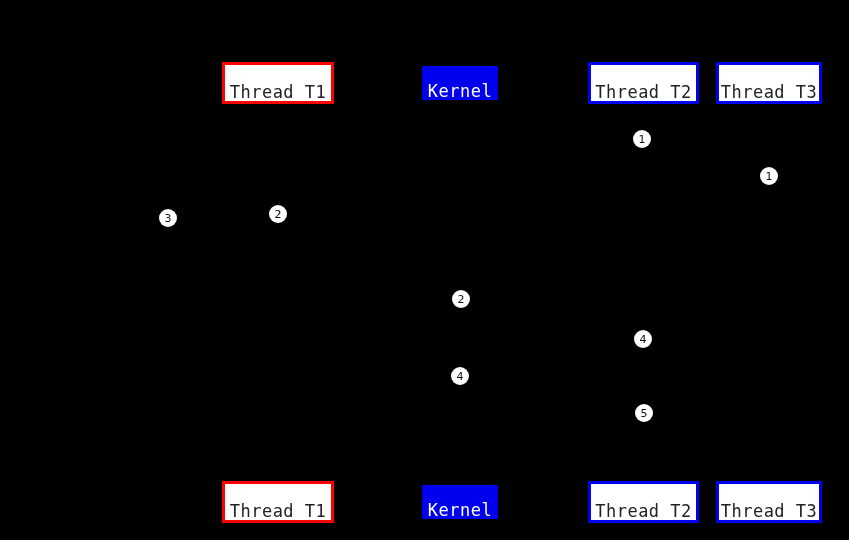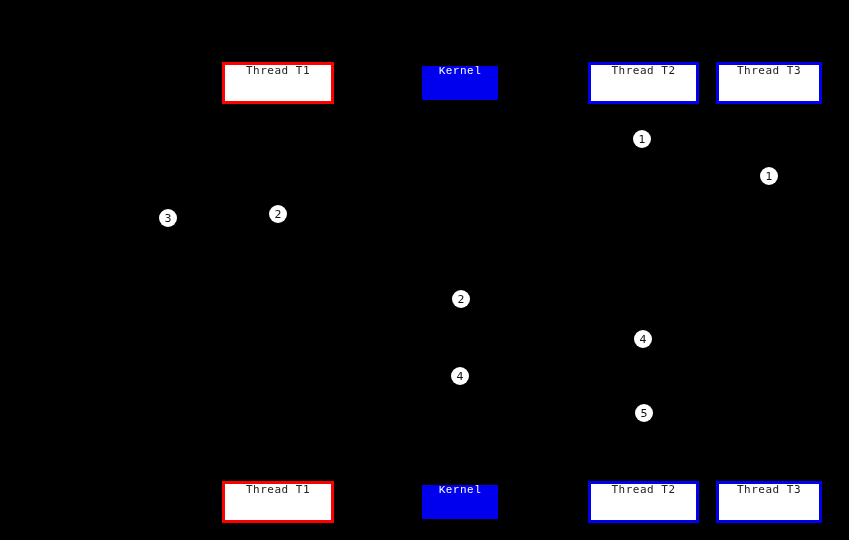--- a/index.html
+++ b/index.html
@@ -17,38 +17,37 @@
     height: 540px;
     background: #000000;
     overflow: hidden;
   }
 
   
   .participant {
     position: absolute;
     box-sizing: border-box;
     display: flex;
-    align-items: flex-start;
+    align-items: flex-end;
     justify-content: center;
     white-space: nowrap;
     font-family: "DejaVu Sans Mono", "Liberation Mono", monospace;
-    font-size: 11px;
+    font-size: 17px;
     letter-spacing: 0.5px;
     line-height: 1;
   }
   .participant.outlined {
     background: #ffffff;
     color: #222222;
     border-style: solid;
     border-width: 3px;
   }
   .participant.filled {
     color: #ffffff;
     border: none;
-    font-family: Liberation Mono, monospace;
   }
 
   
   .lifeline {
     position: absolute;
     width: 1px;
     background: #000000;
   }
 
   

